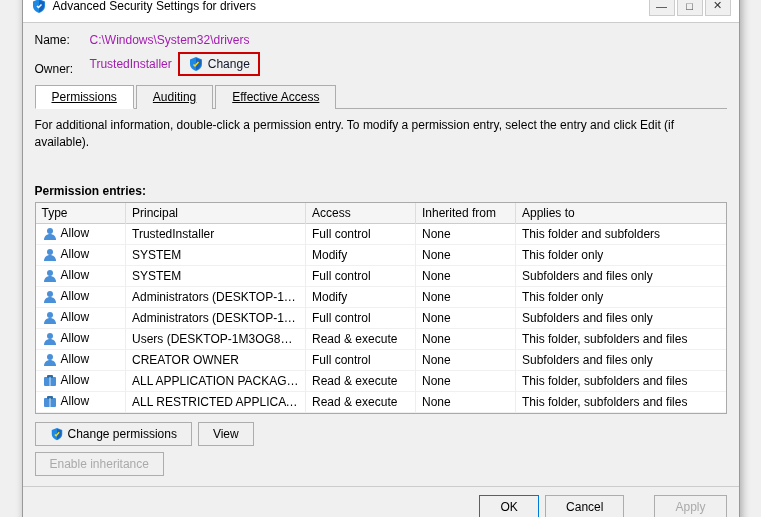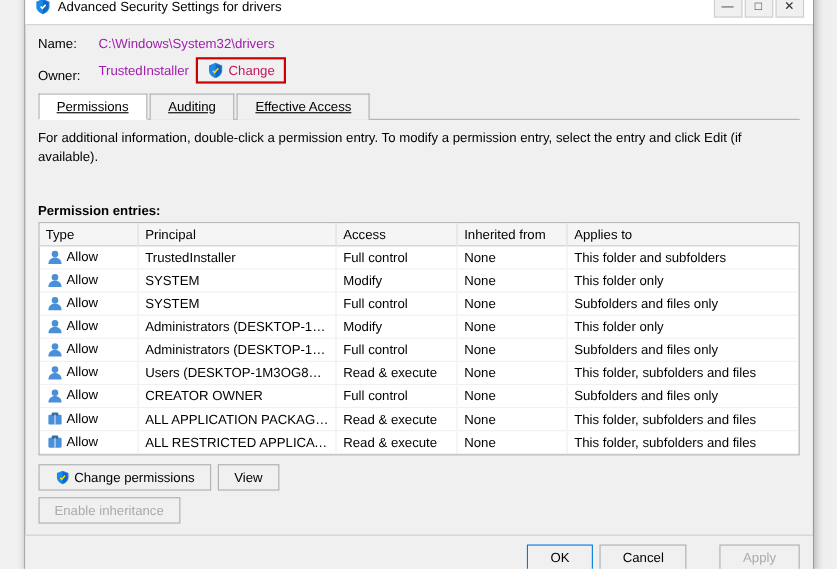--- a/index.html
+++ b/index.html
@@ -82,21 +82,21 @@
     }
     .change-btn {
       display: flex;
       align-items: center;
       gap: 4px;
       padding: 2px 8px;
       background: #f0f0f0;
       border: 2px solid #cc0000;
       cursor: pointer;
       font-size: 12px;
-      color: #be185d;
+      color: #0f172a;
       outline: none;
     }
     .tabs {
       display: flex;
       margin-top: 8px;
       border-bottom: 1px solid #adadad;
     }
     .tab {
       padding: 4px 16px;
       border: 1px solid #adadad;

